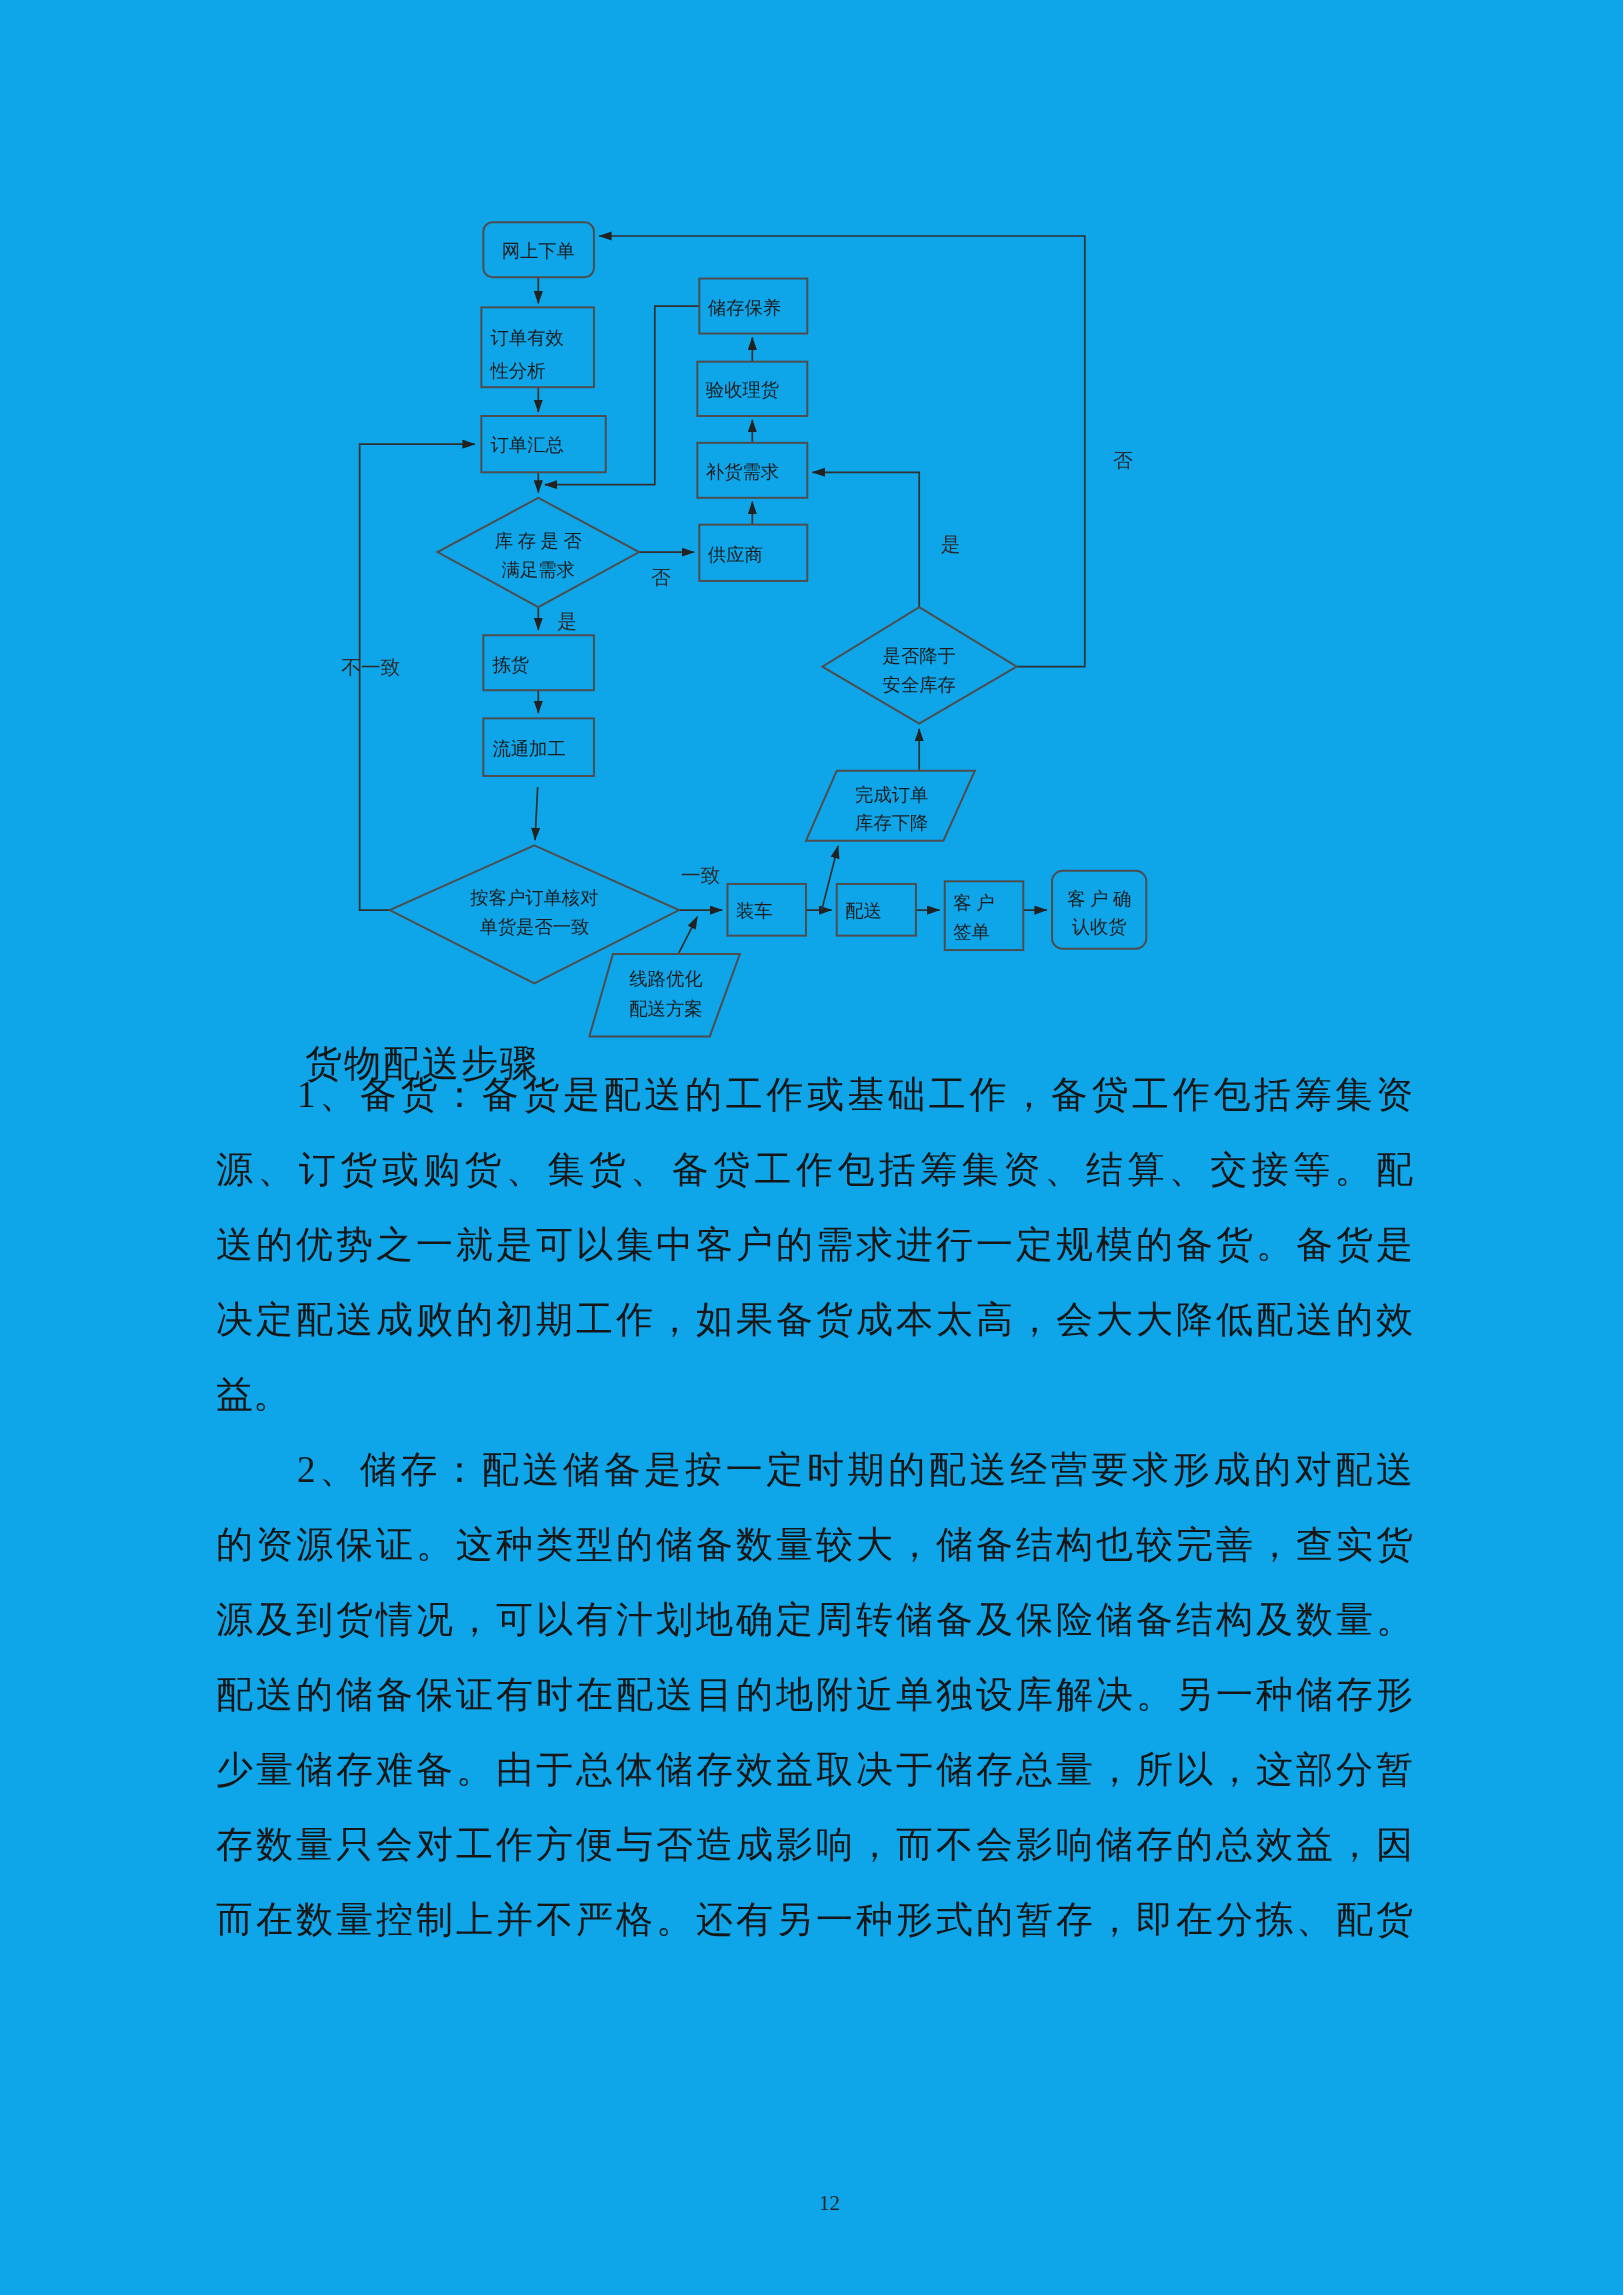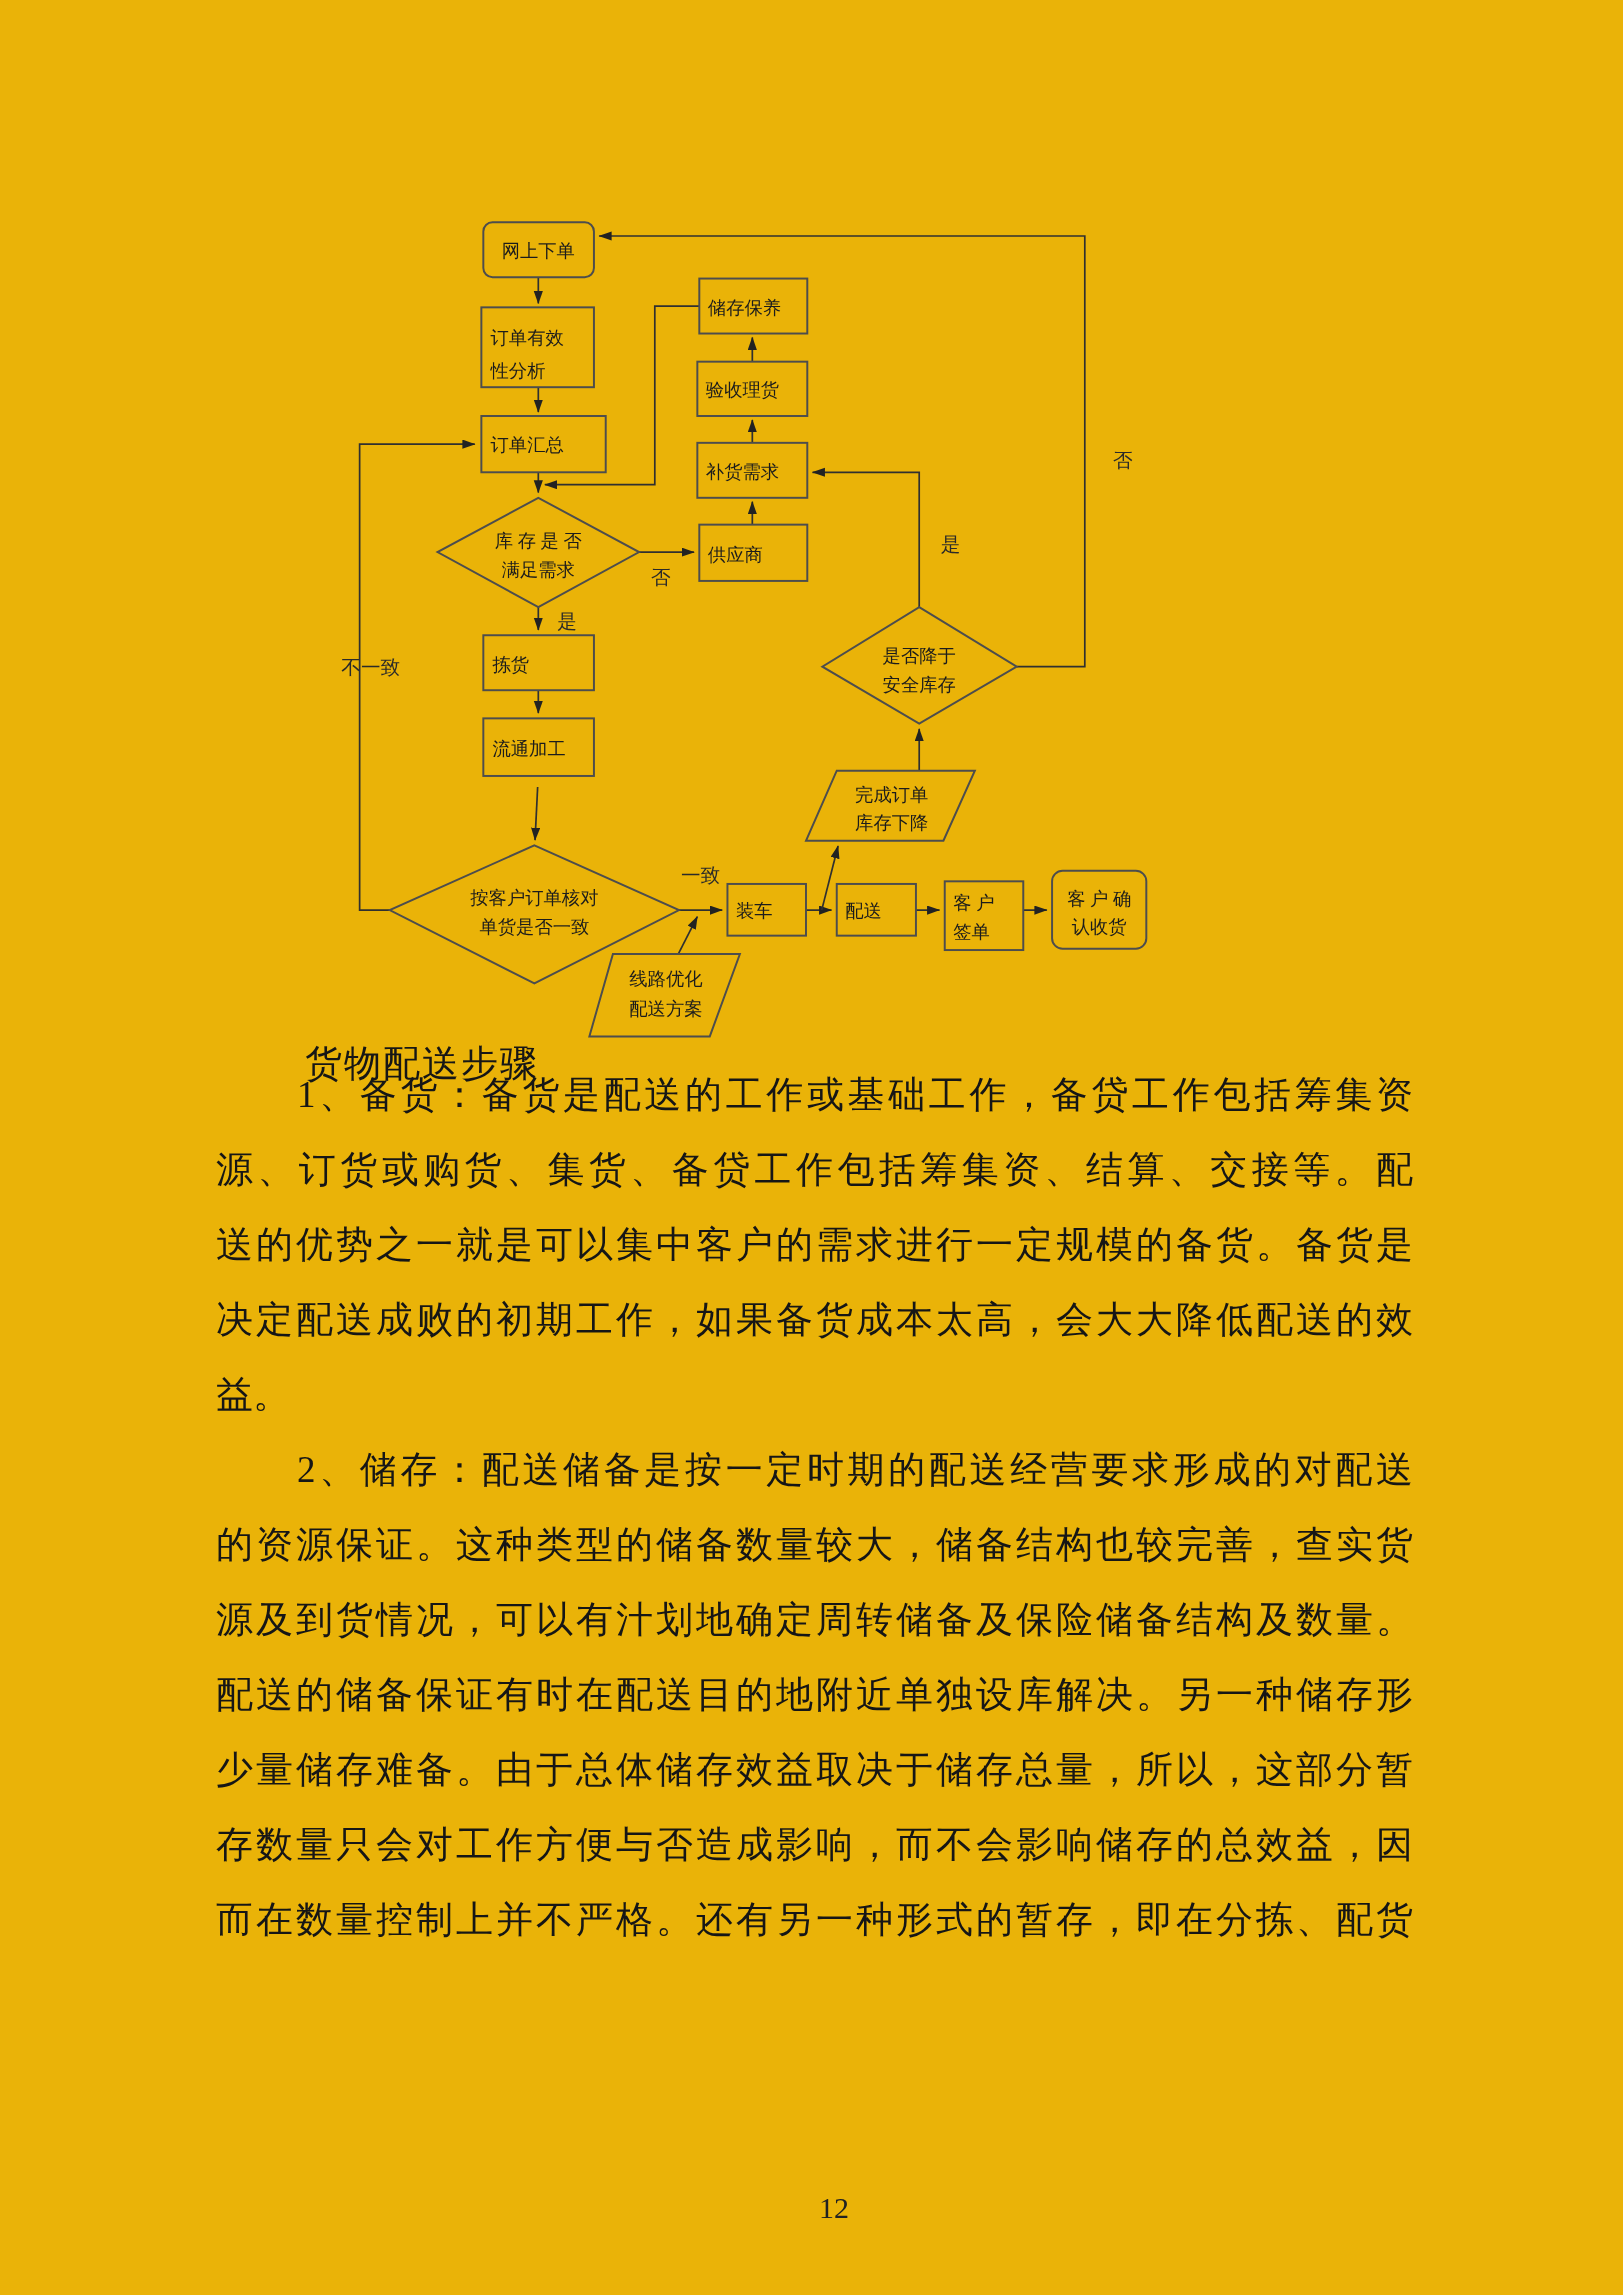--- a/index.html
+++ b/index.html
@@ -1,34 +1,34 @@
 <!DOCTYPE html>
 <html style="font-size:10.5px"><head>
 <meta charset="utf-8">
 <style>
   html,body{margin:0;padding:0;background:#ffffff;}
   body{width:1623px;height:2295px;position:relative;font-family:"Liberation Serif","DejaVu Serif",serif;}
-  .page{position:absolute;left:0;top:0;width:1623px;height:2295px;background:#eab308;overflow:hidden;}
+  .page{position:absolute;left:0;top:0;width:1623px;height:2295px;background:#0ea5e9;overflow:hidden;}
 
   
   .flowchart{position:absolute;left:340px;top:196px;width:877px;height:851px;}
   .fc-shape{fill:none;stroke:#4d4d4d;stroke-width:3px;}
   .fc-edge{fill:none;stroke:#303030;stroke-width:2.6px;}
   .fc-text{fill:#1c1c1c;font-size:28px;font-family:"Liberation Serif","DejaVu Serif",serif;}
   .fc-text.center{text-anchor:middle;}
   .fc-label{fill:#2a2a2a;font-size:30px;text-anchor:middle;font-family:"Liberation Serif","DejaVu Serif",serif;}
 
   
   .heading{position:absolute;left:223px;top:1039px;width:1197px;font-size:37px;color:#161616;text-indent:82px;letter-spacing:2px;white-space:nowrap;}
   .textblock{position:absolute;left:216px;top:1058px;width:1197px;}
   .bline{height:75px;line-height:73px;font-size:37px;color:#161616;
          text-align:justify;text-align-last:justify;overflow:hidden;}
   .bline.indent{text-indent:81px;}
   .bline.parend{text-align-last:left;}
-  .footer{position:absolute;left:819px;top:2191px;font-size:30px;color:#222222;}
+  .footer{position:absolute;left:819px;top:2191px;font-size:21px;color:#222222;}
 </style>
 </head>
 <body>
 
 <div class="page">
 
   <svg class="flowchart" viewBox="0 0 1340 1300" xmlns="http://www.w3.org/2000/svg">
     <defs>
       <marker id="arr" markerUnits="userSpaceOnUse" markerWidth="22" markerHeight="16" refX="19" refY="7" orient="auto">
         <path d="M0,0 L20,7 L0,14 z" fill="#222222"></path>

